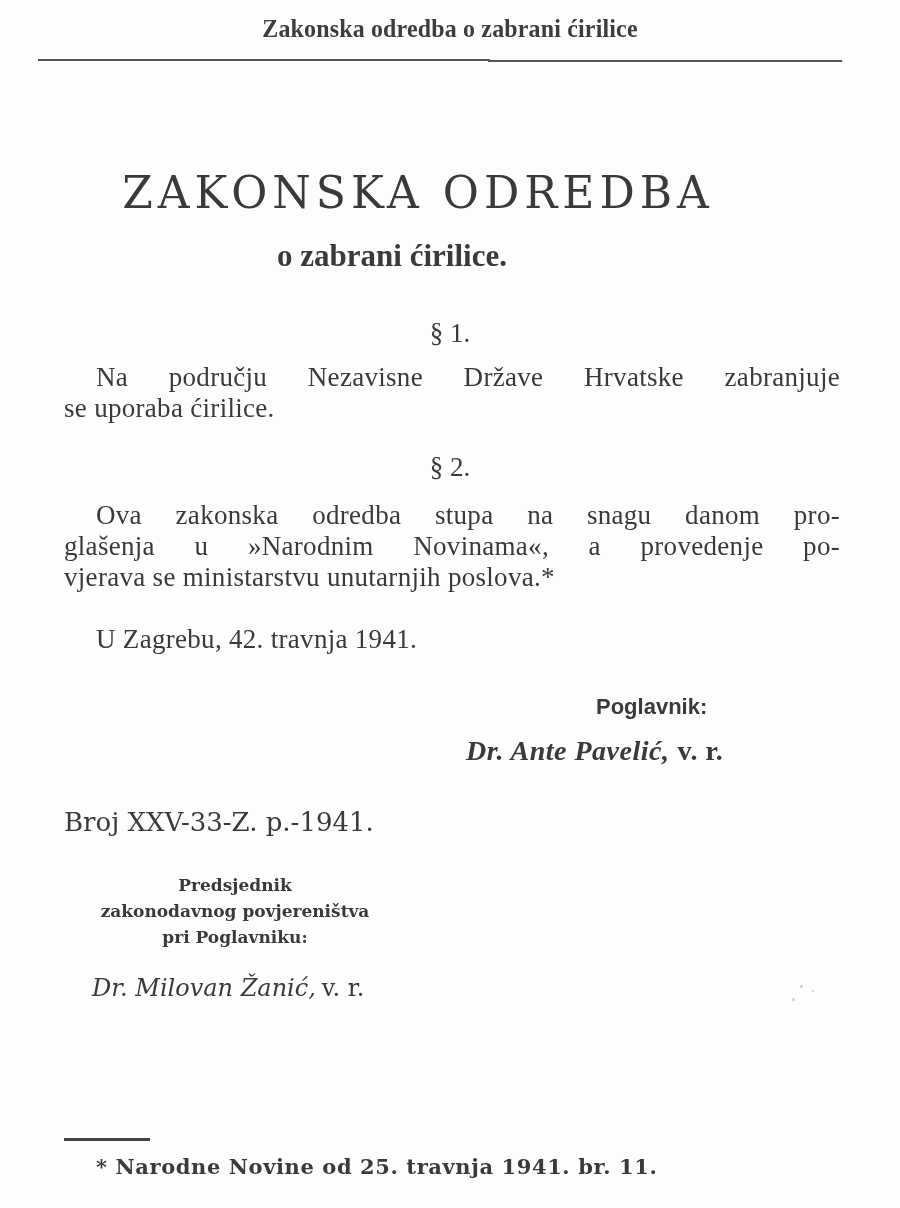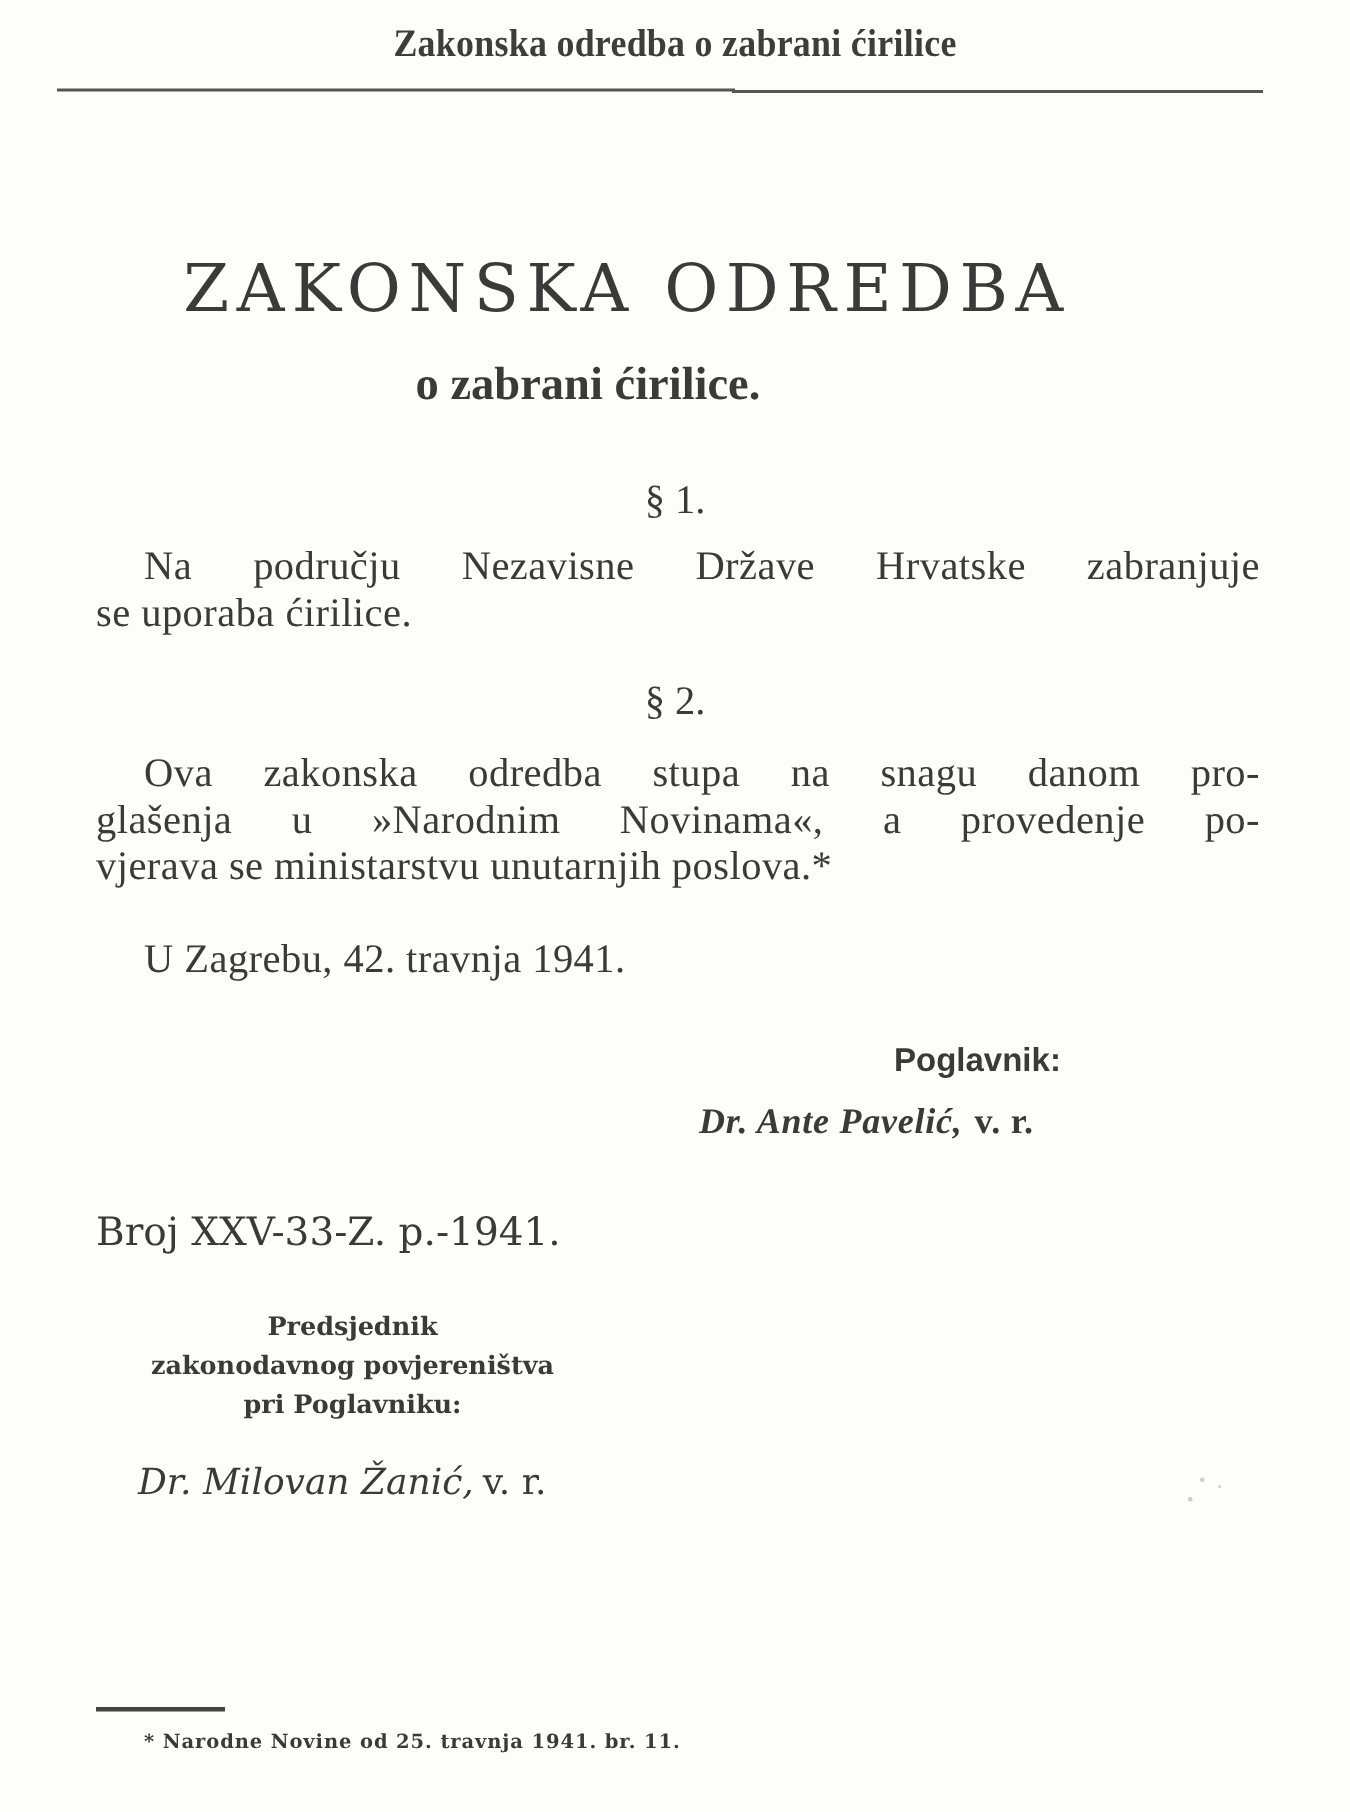--- a/index.html
+++ b/index.html
@@ -47,21 +47,21 @@
     .justify { text-align: justify; text-align-last: justify; }
     .indent { padding-left: 32px; }
     .sig-label {
       position: absolute; left: 596px; top: 694px;
       font-family: Liberation Sans, sans-serif; font-weight: bold;
       font-size: 22px; color: #3a3a3a;
     }
     .sig-name {
       position: absolute; left: 466px; top: 735px;
       font-family: "Liberation Serif", serif; font-style: italic; font-weight: bold;
-      font-size: 24px; color: #3a3a3a; letter-spacing: 0.5px;
+      font-size: 28px; color: #3a3a3a; letter-spacing: 0.5px;
     }
     .sig-name .vr { font-style: normal; margin-left: 8px; }
     .broj {
       position: absolute; left: 64px; top: 807px;
       font-family: "DejaVu Serif", serif;
       font-size: 26px; color: #3a3a3a;
     }
     .pres {
       position: absolute; left: 90px; width: 290px; top: 872px;
       text-align: center;
@@ -74,21 +74,21 @@
       font-family: "DejaVu Serif", serif; font-style: italic;
       font-size: 24px; color: #3a3a3a;
     }
     .pres-name .vr { font-style: normal; margin-left: 6px; }
     .foot-rule {
       position: absolute; left: 64px; top: 1138px; width: 86px; height: 3px; background: #444;
     }
     .footnote {
       position: absolute; left: 96px; top: 1154px;
       font-family: "DejaVu Serif", serif; font-weight: bold;
-      font-size: 13px; color: #3a3a3a; letter-spacing: 0.6px;
+      font-size: 21px; color: #3a3a3a; letter-spacing: 0.6px;
     }
     .speck { position: absolute; width: 3px; height: 3px; background: #ccc; border-radius: 50%; }
   </style>
 </head>
 <body>
 
 <div class="running-head">Zakonska odredba o zabrani ćirilice</div>
 <div style="position:absolute;left:38px;top:59px;width:452px;height:2px;background:#555;"></div>
 <div style="position:absolute;left:488px;top:60px;width:354px;height:2px;background:#555;"></div>
 

